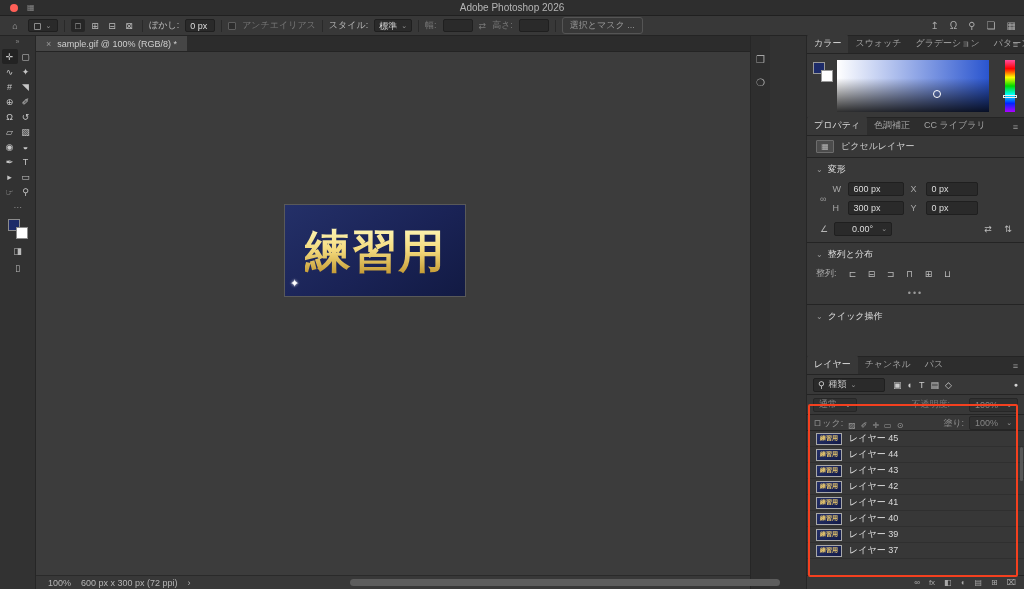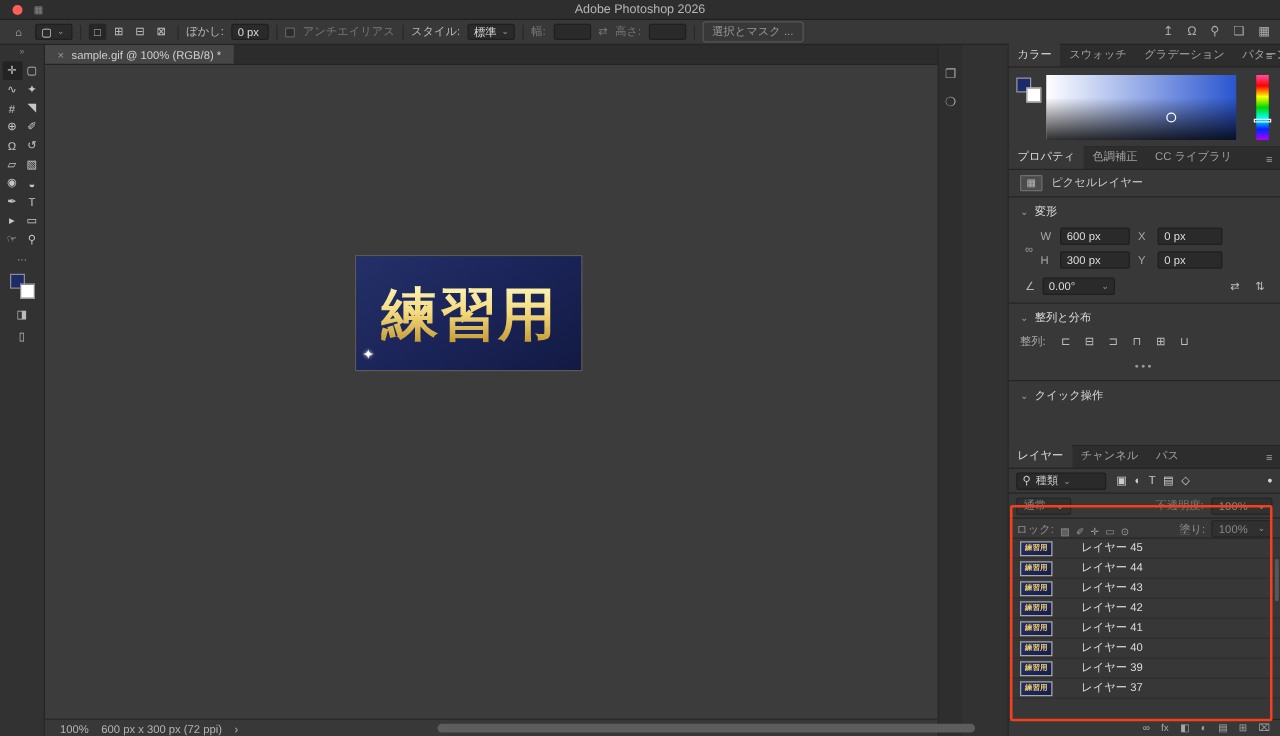--- a/index.html
+++ b/index.html
@@ -106,44 +106,44 @@
   .section { border-bottom:1px solid #242424; padding:5px 9px 6px; flex:none; }
   .sec-header { display:flex; align-items:center; gap:5px; color:#dcdcdc; }
   .chev { font-size:8px; color:#999; }
   .tf-body { display:flex; align-items:center; gap:6px; margin:6px 0 0 4px; }
   .tf-link { color:#9a9a9a; font-size:9px; }
   .tf-grid { display:grid; grid-template-columns:10px 56px 10px 52px; gap:5px 6px; align-items:center; }
   .tf-label { color:#a8a8a8; }
   .tf-field { background:#2a2a2a; border:1px solid #1f1f1f; border-radius:2px; padding:1px 4px;
               color:#ddd; height:14px; display:inline-flex; align-items:center; }
   .tf-angle { display:flex; align-items:center; gap:6px; margin:7px 0 0 4px; color:#b5b5b5; }
-  .dd-field { gap:8px; justify-content:space-between; min-width:58px; }
+  .dd-field { gap:8px; justify-content:flex-end; min-width:58px; }
   .dd-arrow { font-size:7px; color:#999; }
   .spacer { flex:1; }
   .align-row { display:flex; align-items:flex-end; gap:5px; margin-top:6px; color:#a8a8a8; }
   .align-icons { display:flex; gap:5px; margin-left:4px; }
   .more-dots { text-align:center; color:#9a9a9a; margin-top:8px; letter-spacing:2px; }
   .section-quick { height:52px; }
 
   
   .layers-filter { height:20px; display:flex; align-items:center; gap:4px; padding:0 6px;
                    border-bottom:1px solid #242424; flex:none; }
   .filter-box { display:flex; align-items:center; gap:4px; background:#2a2a2a; border:1px solid #1f1f1f;
                 border-radius:2px; padding:0 4px; width:72px; height:14px; color:#ccc; }
   .filter-icons { display:flex; gap:6px; margin-left:4px; flex:1; }
   .filter-toggle { color:#d5d5d5; font-size:7px; margin-left:auto; }
-  .layers-blend { height:20px; display:flex; align-items:center; gap:6px; padding:0 6px;
+  .layers-blend { height:20px; display:flex; align-items:center; gap:19px; padding:0 6px;
                   border-bottom:1px solid #242424; flex:none;justify-content:flex-end; }
   .dd { background:#303030; border:1px solid #262626; border-radius:2px; padding:0 5px; height:14px;
         color:#868686; display:inline-flex; align-items:center; gap:8px; }
   .layers-lock { height:16px; display:flex; align-items:flex-end; gap:5px; padding:0 6px;
                  border-bottom:1px solid #242424; flex:none; color:#8f8f8f; }
   .lock-icons { display:flex; gap:5px; font-size:8px; color:#9a9a9a; }
   .layer-list { flex:1; min-height:0; overflow:hidden; position:relative; background:#373737; }
-  .layer-row { height:16px; display:flex; align-items:center; gap:23px; padding:0 3px 0 9px;
+  .layer-row { height:16px; display:flex; align-items:center; gap:7px; padding:0 3px 0 9px;
                border-bottom:1px solid #2f2f2f;text-align:center; }
   .layer-thumb { width:26px; height:12px; flex:none;
                  background:linear-gradient(145deg,#243068,#141c49); border:1px solid #a8a8a8;
                  display:flex; align-items:center; justify-content:center; overflow:hidden; }
   .layer-thumb i { font-size:6px; color:#ecca6c; font-weight:bold; white-space:nowrap; }
   .layer-name { color:#dcdcdc; }
   .vthumb { position:absolute; right:1px; top:3px; width:3px; height:34px; background:#575757; border-radius:2px; }
   .layers-bottom { height:14px; border-top:1px solid #242424; flex:none;
                    display:flex; align-items:center; justify-content:flex-end; gap:9px; padding:0 8px;
                    color:#a8a8a8; font-size:8px; }

